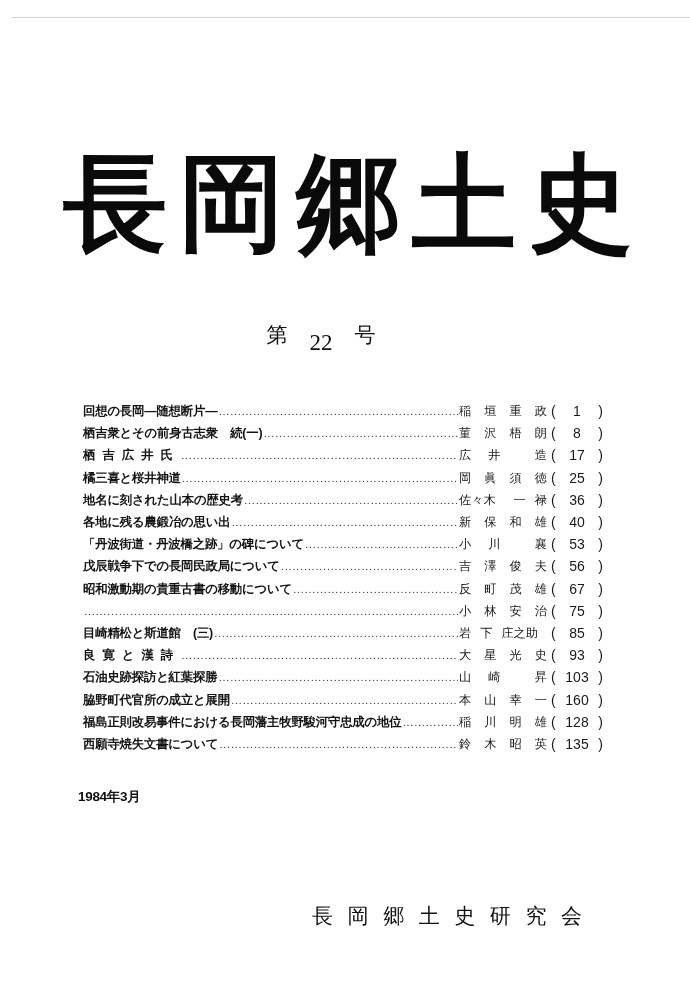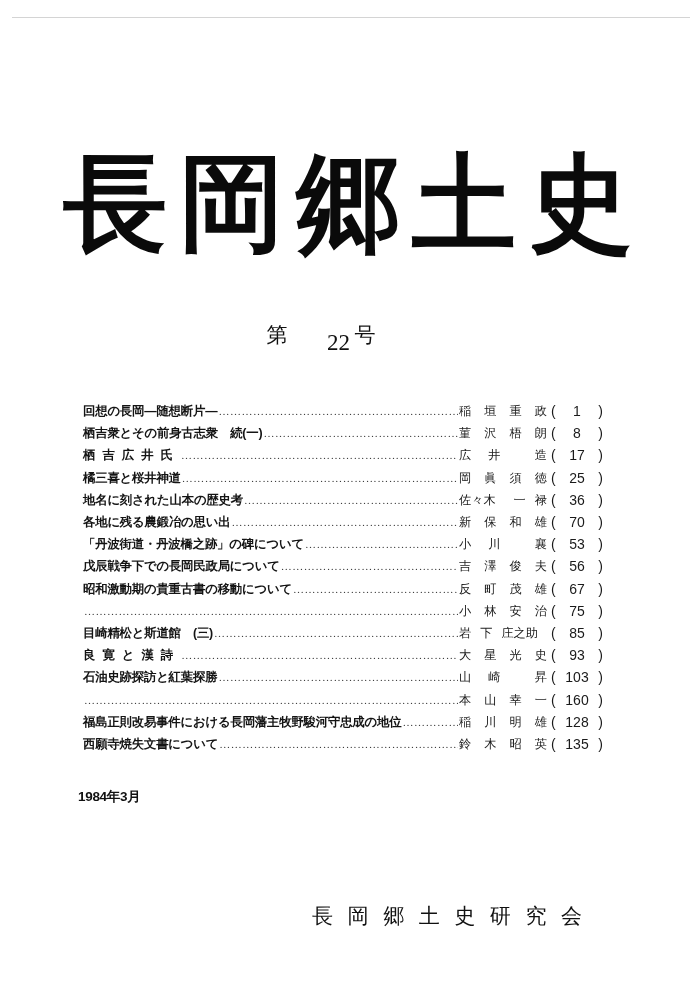--- a/index.html
+++ b/index.html
@@ -19,21 +19,21 @@
     font-size: 104px; line-height: 1; color: #0a0a0a;
     letter-spacing: 0;
   }
   .main-title span { display: block; width: 110px; text-align: center; transform: scaleY(1.02); }
   .issue {
     position: absolute; left: 262px; top: 318px; height: 34px;
     display: flex; align-items: center; gap: 0;
     font-family: "DejaVu Serif", serif; font-size: 21px; color: #111;
   }
   .issue .pre, .issue .suf { width: 30px; text-align: center; }
-  .issue .num { width: 58px; text-align: right; font-family: "Liberation Serif", serif; font-size: 23px; margin-top: 16px; }
+  .issue .num { width: 58px; text-align: center; font-family: "Liberation Serif", serif; font-size: 23px; margin-top: 16px; }
   .toc {
     position: absolute; left: 83px; top: 400px; width: 520px;
   }
   .toc-row {
     position: relative; height: 22.2px; display: flex; align-items: center;
     font-size: 12.4px; line-height: 22px; white-space: nowrap;
   }
   .toc-title { font-weight: bold; font-family: Liberation Sans, sans-serif; letter-spacing: -0.2px; }
   .toc-title.spaced { letter-spacing: 7px; }
   .toc-dots {
@@ -165,21 +165,21 @@
       <span class="toc-title">各地に残る農鍛冶の思い出</span>
       <span class="toc-dots"></span>
       <span class="toc-author">
         <span>新</span>
         <span>保</span>
         <span>和</span>
         <span>雄</span>
       </span>
       <span class="toc-page">
         <span>(</span>
-        <span class="p-num">70</span>
+        <span class="p-num">40</span>
         <span>)</span>
       </span>
     </div>
     <div class="toc-row">
       <span class="toc-title">「丹波街道・丹波橋之跡」の碑について</span>
       <span class="toc-dots"></span>
       <span class="toc-author">
         <span>小</span>
         <span>川</span>
         <span></span>
@@ -274,20 +274,21 @@
         <span></span>
         <span>昇</span>
       </span>
       <span class="toc-page">
         <span>(</span>
         <span class="p-num">103</span>
         <span>)</span>
       </span>
     </div>
     <div class="toc-row">
+      <span class="toc-title">脇野町代官所の成立と展開</span>
       <span class="toc-dots"></span>
       <span class="toc-author">
         <span>本</span>
         <span>山</span>
         <span>幸</span>
         <span>一</span>
       </span>
       <span class="toc-page">
         <span>(</span>
         <span class="p-num">160</span>

